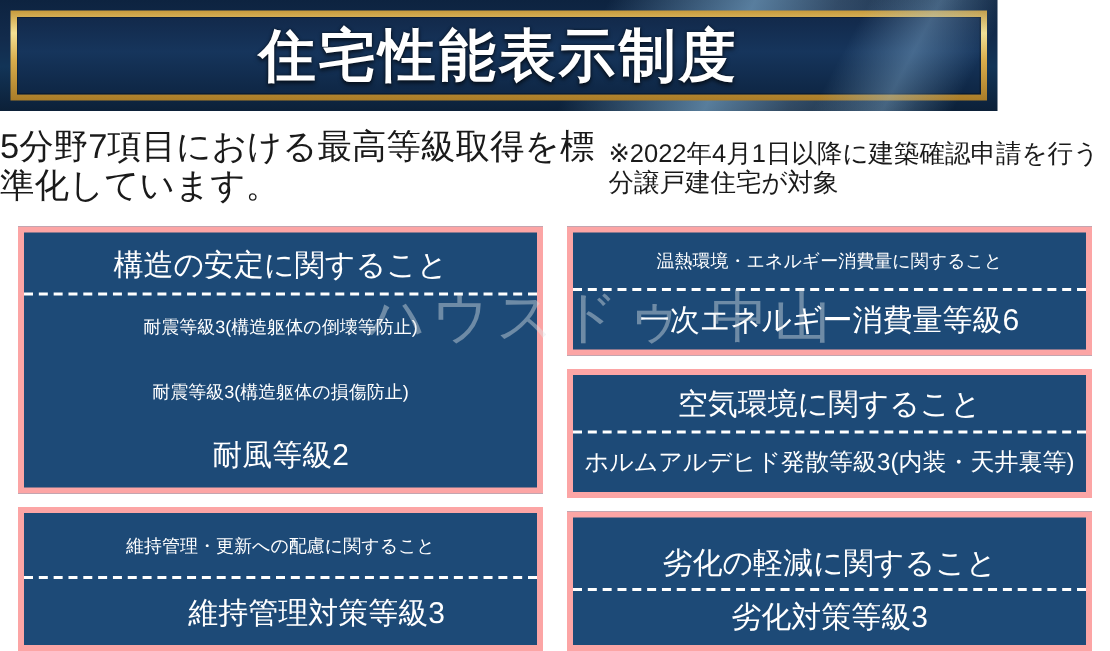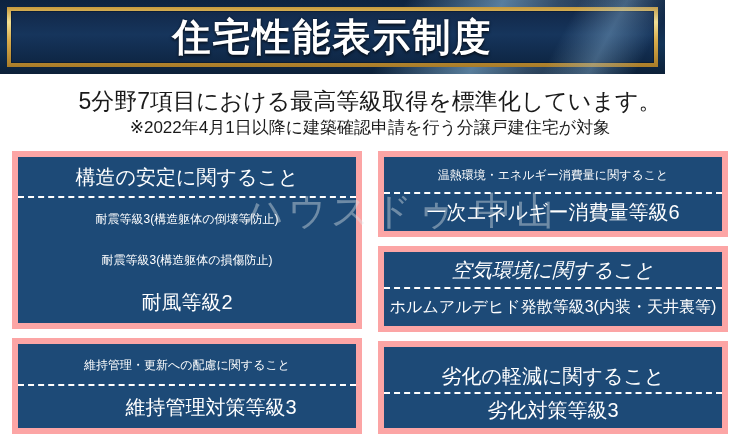--- a/index.html
+++ b/index.html
@@ -41,38 +41,38 @@
     display:flex;align-items:center;justify-content:center;
     color:#ffffff;
     font-size:38px;font-weight:bold;letter-spacing:2px;
     text-shadow:0 2px 3px rgba(0,0,0,0.55), 0 0 2px rgba(0,0,0,0.6);
     z-index:3;
   }
 
   
   .subtitle-wrap{
     position:absolute;left:0;top:76px;width:740px;height:74px;
-    display:flex;flex-direction:column;align-items:center;justify-content:center;
+    display:flex;flex-direction:row;align-items:center;justify-content:center;
     color:#1a1a1a;
   }
   .subtitle-main{font-size:23px;letter-spacing:0px;line-height:1.1;margin-bottom:5px;}
   .subtitle-note{font-size:17px;letter-spacing:0px;line-height:1.1;}
 
   
   .table-area{
     position:absolute;left:0;top:151px;width:740px;height:283px;
     display:flex;gap:0;
   }
   .col{width:370px;box-sizing:border-box;padding:0 10px;display:flex;flex-direction:column;}
   .col-left{padding-left:12px;padding-right:8px;}
   .col-right{padding-left:8px;padding-right:12px;}
 
   .block{
     background:#1d4a77;
-    border:6px solid #fca5a5;
+    border:4px solid #fca5a5;
     box-sizing:border-box;
     display:flex;flex-direction:column;
     overflow:hidden;
   }
   .block + .block{margin-top:9px;}
 
   .cell{
     display:flex;align-items:center;justify-content:center;
     color:#ffffff;
     text-align:center;
@@ -99,21 +99,21 @@
   .lb1 .r4{height:44px;}
   .lb2{height:96px;}
   .lb2 .r1{height:48px;}
   .lb2 .r2{height:48px;padding-left:48px;}
 
   
   .rb1{height:89px;}
   .rb1 .r1{height:44px;}
   .rb1 .r2{height:45px;}
   .rb2{height:89px;}
-  .rb2 .r1{height:44px;font-style:italic;}
+  .rb2 .r1{height:44px;}
   .rb2 .r2{height:45px;}
   .rb3{height:96px;}
   .rb3 .r1{height:48px;margin-top:12px;}
   .rb3 .r2{height:48px;text-align:right;}
 
   
   .watermark{
     position:absolute;left:259px;top:191px;width:285px;height:40px;
     display:flex;align-items:center;justify-content:center;
     font-size:38px;letter-spacing:4px;

